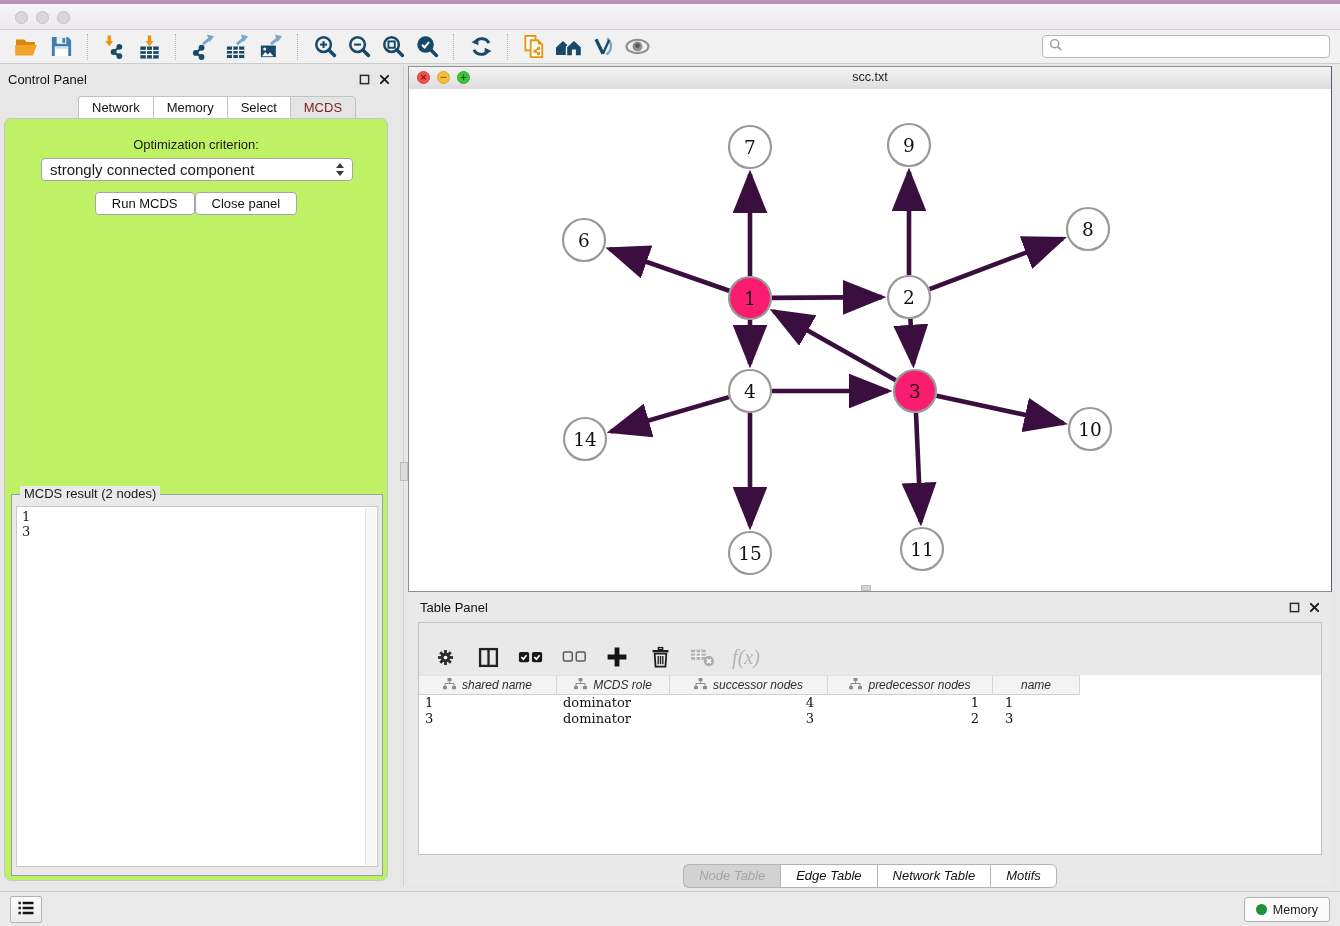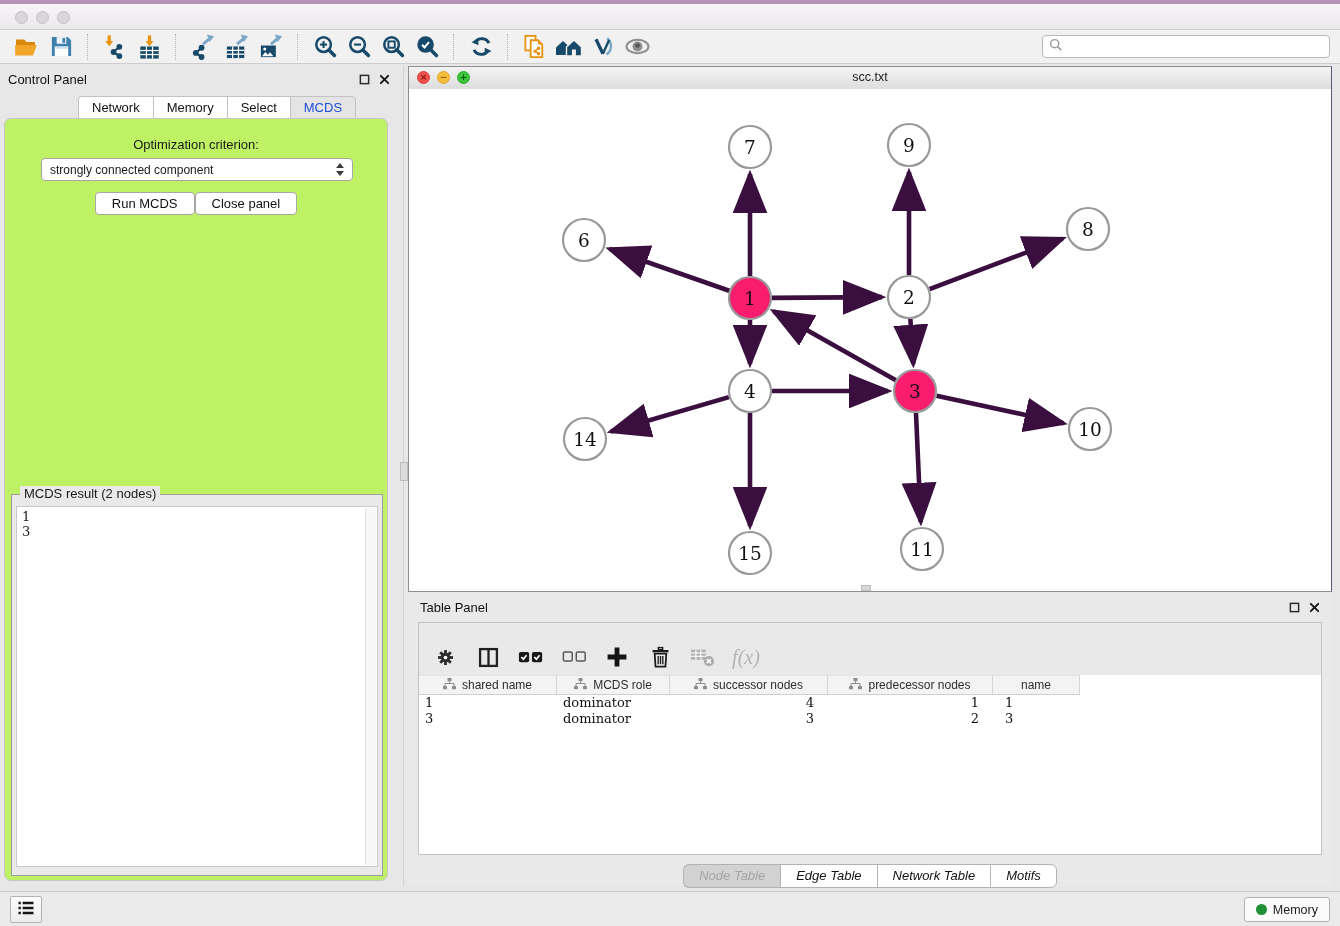--- a/index.html
+++ b/index.html
@@ -21,26 +21,26 @@
   .search-box input{border:none;outline:none;flex:1;font:12px "Liberation Sans",sans-serif;background:transparent;}
   
   .control-panel{position:absolute;left:0;top:66px;width:400px;height:824px;background:#e7e7e7;}
   .panel-title{position:absolute;left:8px;top:6px;font-size:13px;color:#111;}
   .panel-btns{position:absolute;right:10px;top:7px;display:flex;gap:9px;align-items:center;}
   .cp-tabs{position:absolute;left:78px;top:30px;display:flex;}
   .tab{height:21px;line-height:21px;padding:0 13px;background:#fff;border:1px solid #c2c2c2;border-right:none;
        font-size:13px;color:#111;}
   .tab:first-child{border-radius:4px 0 0 0;}
   .tab:last-child{border-right:1px solid #c2c2c2;border-radius:0 4px 0 0;}
-  .tab.selected{background:#e4e4e4;color:#1d4ed8;}
+  .tab.selected{background:#e4e4e4;color:#7f1d1d;}
   .cp-content{position:absolute;left:4px;top:52px;width:384px;height:763px;background:#bef264;
     border:1px solid #c6c6c6;border-radius:7px;box-sizing:border-box;}
   .opt-label{position:absolute;left:0;right:0;top:18px;text-align:center;font-size:13px;}
   .selectbox{position:absolute;left:36px;top:39px;width:312px;height:23px;background:#fff;border:1px solid #a6a6a6;
-    border-radius:4px;display:flex;align-items:center;padding:0 8px;box-sizing:border-box;font-size:12px;}
+    border-radius:4px;display:flex;align-items:center;padding:0 8px;box-sizing:border-box;font-size:15px;}
   .spin{margin-left:auto;display:flex;flex-direction:column;gap:3px;align-items:center;}
   .spin i{display:block;width:0;height:0;border-left:4px solid transparent;border-right:4px solid transparent;}
   .spin .up{border-bottom:5px solid #3a3a3a;}
   .spin .dn{border-top:5px solid #3a3a3a;}
   .btn-row{position:absolute;left:0;top:73px;width:100%;display:flex;justify-content:center;}
   .btn{height:23px;padding:0 16px;background:#fff;border:1px solid #a6a6a6;border-radius:4px;
     font:13px "Liberation Sans",sans-serif;color:#111;}
   .result-group{position:absolute;left:6px;top:375px;width:372px;height:382px;border:1px solid #9e9e9e;
     background:#e9e9e9;box-sizing:border-box;}
   .result-legend{position:absolute;left:8px;top:-9px;background:#e9e9e9;padding:0 4px;font-size:13px;}
@@ -66,21 +66,21 @@
   .net-canvas svg{position:absolute;left:0;top:0;}
   .canvas-thumb{position:absolute;left:452px;bottom:0;width:10px;height:6px;background:#d6d6d6;border:1px solid #bdbdbd;box-sizing:border-box;}
   
   .table-panel{position:absolute;left:408px;top:592px;width:924px;height:294px;background:#e9e9e9;}
   .tp-inner{position:absolute;left:10px;top:30px;width:904px;height:233px;background:#e9e9e9;
     border:1px solid #c2c2c2;box-sizing:border-box;}
   .tp-toolbar{position:absolute;left:12px;top:6px;height:42px;display:flex;align-items:flex-end;gap:15px;}
   .tpicon{width:28px;height:28px;display:flex;align-items:center;justify-content:center;}
   .fx{font:italic 20px "Liberation Serif",serif;color:#b3b3b3;}
   .tp-table{position:absolute;left:0;right:0;top:52px;bottom:0;background:#fff;overflow:hidden;}
-  .thead{display:flex;height:20px;}
+  .thead{display:flex;height:20px;font-style:italic;}
   .th{background:#f3f3f3;border-right:1px solid #d6d6d6;border-bottom:1px solid #cfcfcf;border-top:1px solid #e3e3e3;
     display:flex;align-items:center;justify-content:center;gap:6px;font-size:12px;color:#2d2d2d;box-sizing:border-box;}
   .trow{display:flex;height:16px;font:13px "DejaVu Serif",serif;color:#111;}
   .td{box-sizing:border-box;overflow:hidden;white-space:nowrap;}
   .bottom-tabs{position:absolute;left:0;right:0;top:272px;display:flex;justify-content:center;font-style:italic;}
   .btab{height:22px;line-height:22px;padding:0 15px;background:#fff;border:1px solid #b3b3b3;border-right:none;
     font-size:13px;color:#111;}
   .btab:first-child{border-radius:6px 0 0 6px;}
   .btab:last-child{border-right:1px solid #b3b3b3;border-radius:0 6px 6px 0;}
   .btab.selected{background:#d2d2d2;color:#a5a5a5;}

